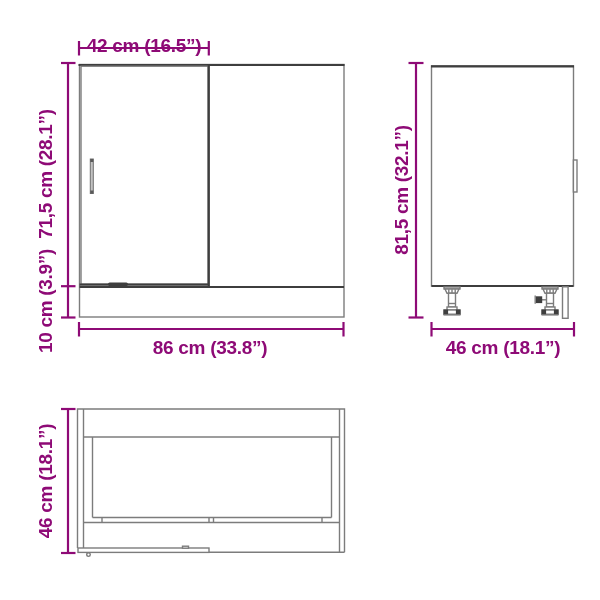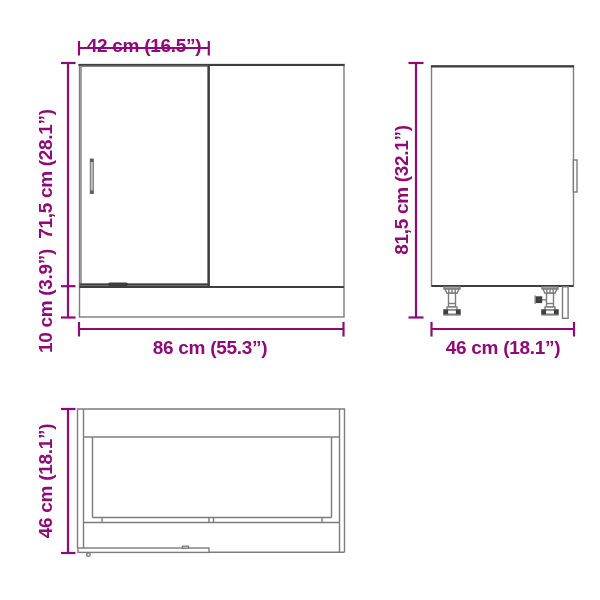--- a/index.html
+++ b/index.html
@@ -139,20 +139,20 @@
       </g>
     </g>
   </svg>
 
   <div class="dim-label" style="left:144px;top:34px;margin-top:12px;">42 cm (16.5”)</div>
 
   <div class="dim-label rot" style="left:46px;top:174px;">71,5 cm (28.1”)</div>
 
   <div class="dim-label rot" style="left:46px;top:301px;">10 cm (3.9”)</div>
 
-  <div class="dim-label" style="left:210px;top:348px;">86 cm (55.3”)</div>
+  <div class="dim-label" style="left:210px;top:348px;">86 cm (33.8”)</div>
 
   <div class="dim-label rot" style="left:402px;top:190px;">81,5 cm (32.1”)</div>
 
   <div class="dim-label" style="left:503px;top:348px;">46 cm (18.1”)</div>
 
   <div class="dim-label rot" style="left:46px;top:481px;">46 cm (18.1”)</div>
 </div>
 
 </body></html>

